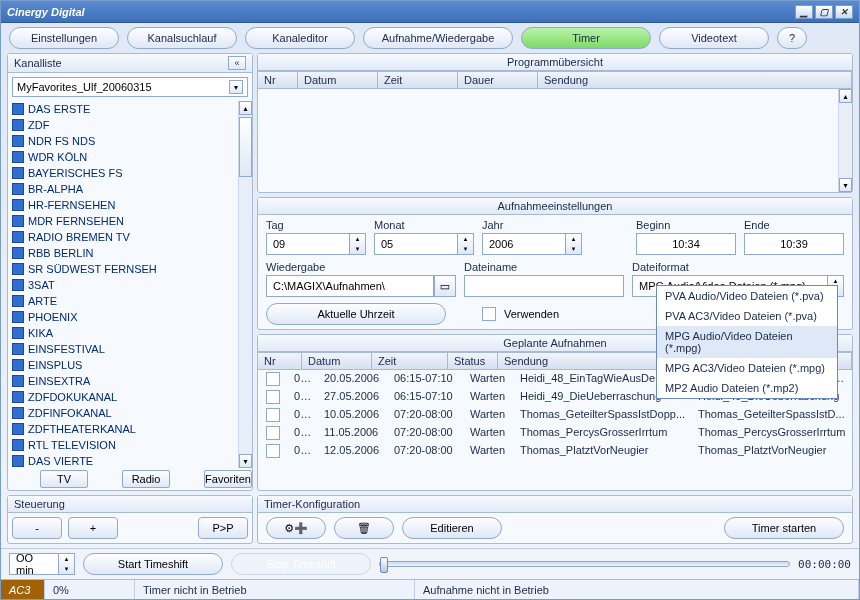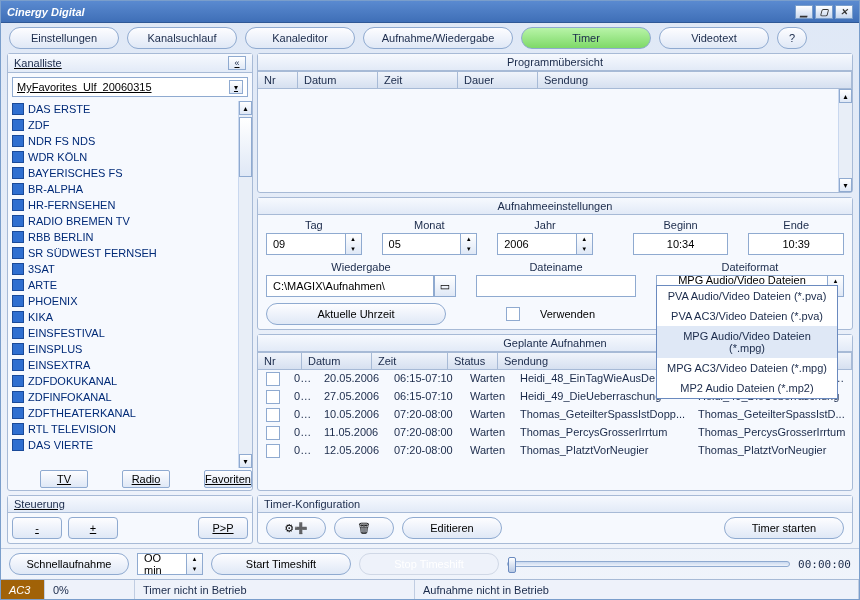--- a/index.html
+++ b/index.html
@@ -5,21 +5,21 @@
 * { box-sizing: border-box; margin: 0; padding: 0; font-family: "Segoe UI", Tahoma, sans-serif; font-size: 11px; }
 body { background: #e8eef7; }
 .window { width: 860px; height: 600px; background: linear-gradient(#dfe8f6,#f0f4fb); border: 1px solid #7a9ecb; display: flex; flex-direction: column; }
 .titlebar { height: 22px; background: linear-gradient(#5a8ad0,#3f6fb7); color: #fff; font-style: italic; font-weight: bold; font-size: 12px; display: flex; align-items: center; padding: 0 6px; border-bottom: 1px solid #2f5896; }
 .titlebar-btns { margin-left: auto; display: flex; gap: 2px; }
 .tb-btn { width: 18px; height: 14px; background: linear-gradient(#fff,#c9d8ef); border: 1px solid #7a9ecb; color: #333; display:flex; align-items:center; justify-content:center; font-size:9px; }
 .toolbar { height: 30px; display: flex; align-items: center; padding: 4px 8px; gap: 8px; }
 .btn { height: 22px; background: linear-gradient(#fdfdff,#dfe8f6); border: 1px solid #8faad0; border-radius: 12px; padding: 0 12px; display:flex; align-items:center; justify-content:center; color:#1a2a4a; cursor:pointer; }
 .btn.active { background: linear-gradient(#b8f4a8,#7ed968); }
 .main { flex:1; display:flex; padding: 0 6px 4px 6px; gap:4px; min-height:0; }
-.left { width: 246px; display:flex; flex-direction:column; gap:4px;text-decoration:underline; }
+.left { width: 246px; display:flex; flex-direction:column; gap:4px; }
 .right { flex:1; display:flex; flex-direction:column; gap:4px; min-width:0;border-radius:17px; }
 .panel { background:#f6f9fe; border:1px solid #a7bad6; border-radius:3px; }
 .panel-head { font-size:11px; color:#1a2a4a; background:linear-gradient(#f6f9fe,#e2eaf7); border-bottom:1px solid #a7bad6; padding:2px 6px; display:flex; align-items:center; }
 .collapse-btn { margin-left:auto; width:18px; height:14px; background:linear-gradient(#fff,#dfe8f6); border:1px solid #8faad0; display:flex; align-items:center; justify-content:center; font-size:9px; }
 .select-row { padding:4px; display:flex; gap:4px; }
 .select { flex:1; height:20px; background:#fff; border:1px solid #8faad0; padding:0 4px; display:flex; align-items:center; }
 .select .caret { margin-left:auto; width:14px; height:14px; border:1px solid #8faad0; background:linear-gradient(#fff,#dfe8f6); display:flex; align-items:center; justify-content:center; font-size:8px; }
 .channel-list { flex:1; overflow:hidden; position:relative; }
 .channel-items { position:absolute; inset:0 14px 0 0; overflow:hidden; }
 .ch-item { height:16px; display:flex; align-items:center; padding-left:4px; color:#002a77; gap:4px; }
@@ -27,21 +27,21 @@
 .scrollbar-v { position:absolute; right:0; top:0; bottom:0; width:14px; background:#e8eef7; border-left:1px solid #c9d8ef; }
 .sb-btn { height:14px; background:linear-gradient(#fff,#dfe8f6); border:1px solid #8faad0; display:flex; align-items:center; justify-content:center; font-size:8px; }
 .sb-thumb { height:60px; background:linear-gradient(#fff,#dfe8f6); border:1px solid #8faad0; margin-top:2px; }
 .tabs { display:flex; gap:2px; padding:2px 0px; }
 .tab { height:18px; width:64px; background:linear-gradient(#fdfdff,#dfe8f6); border:1px solid #8faad0; border-radius:2px; display:flex; align-items:center; justify-content:center;margin-left:32px; }
 .steuer-btns { display:flex; gap:6px; padding:4px; }
 .mini-btn { height:22px; background:linear-gradient(#fdfdff,#dfe8f6); border:1px solid #8faad0; border-radius:4px; flex:1; display:flex; align-items:center; justify-content:center; }
 .grid-head { display:flex; border-top:1px solid #a7bad6; border-bottom:1px solid #a7bad6; background:linear-gradient(#f0f4fb,#d6e0f0); }
 .gh-cell { border-right:1px solid #a7bad6; padding:2px 6px; color:#1a2a4a; }
 .rec-settings { padding:4px 8px; display:flex; flex-direction:column; gap:6px; }
-.row { display:flex; gap:20px; align-items:flex-end;text-align:center; }
+.row { display:flex; gap:8px; align-items:flex-end; }
 .field { display:flex; flex-direction:column; gap:2px; }
 .field label { color:#1a2a4a; font-size:11px; }
 .input { height:22px; background:#fff; border:1px solid #8faad0; padding:0 6px; display:flex; align-items:center; }
 .input.center { justify-content:center; }
 .spinner { width:16px; height:22px; border:1px solid #8faad0; border-left:none; background:linear-gradient(#fff,#dfe8f6); display:flex; flex-direction:column; }
 .spinner div { flex:1; display:flex; align-items:center; justify-content:center; font-size:7px; }
 .icon-btn { width:22px; height:22px; border:1px solid #8faad0; background:linear-gradient(#fff,#dfe8f6); display:flex; align-items:center; justify-content:center; }
 .checkbox { width:14px; height:14px; border:1px solid #8faad0; background:#fff; }
 .dropdown { position:absolute; right:6px; top:24px; width:182px; background:#fff; border:1px solid #6a8abf; z-index:20; }
 .dd-item { padding:4px 8px; color:#1a2a4a; cursor:pointer; }
@@ -125,20 +125,24 @@
               <div class="ch-item">
                 <div class="ch-icon"></div>
                 <span>BR-ALPHA</span>
               </div>
               <div class="ch-item">
                 <div class="ch-icon"></div>
                 <span>HR-FERNSEHEN</span>
               </div>
               <div class="ch-item">
                 <div class="ch-icon"></div>
+                <span>MDR FERNSEHEN</span>
+              </div>
+              <div class="ch-item">
+                <div class="ch-icon"></div>
                 <span>RADIO BREMEN TV</span>
               </div>
               <div class="ch-item">
                 <div class="ch-icon"></div>
                 <span>RBB BERLIN</span>
               </div>
               <div class="ch-item">
                 <div class="ch-icon"></div>
                 <span>SR SÜDWEST FERNSEH</span>
               </div>
@@ -426,21 +430,20 @@
             </div>
           <div class="pill" style="width:100px">Editieren</div>
           <div style="flex:1"></div>
           <div class="pill" style="width:120px">Timer starten</div>
         </div>
       </div>
     </div>
   </div>
 
   <div class="footer">
-    <div class="pill" style="width:120px">Schnellaufnahme</div>
     <div class="combo">
         <div class="input" style="width:50px">
           <span>OO min</span>
         </div>
         <div class="spinner">
           <div>▴</div>
           <div>▾</div>
         </div>
       </div>
     <div class="pill" style="width:140px">Start Timeshift</div>

